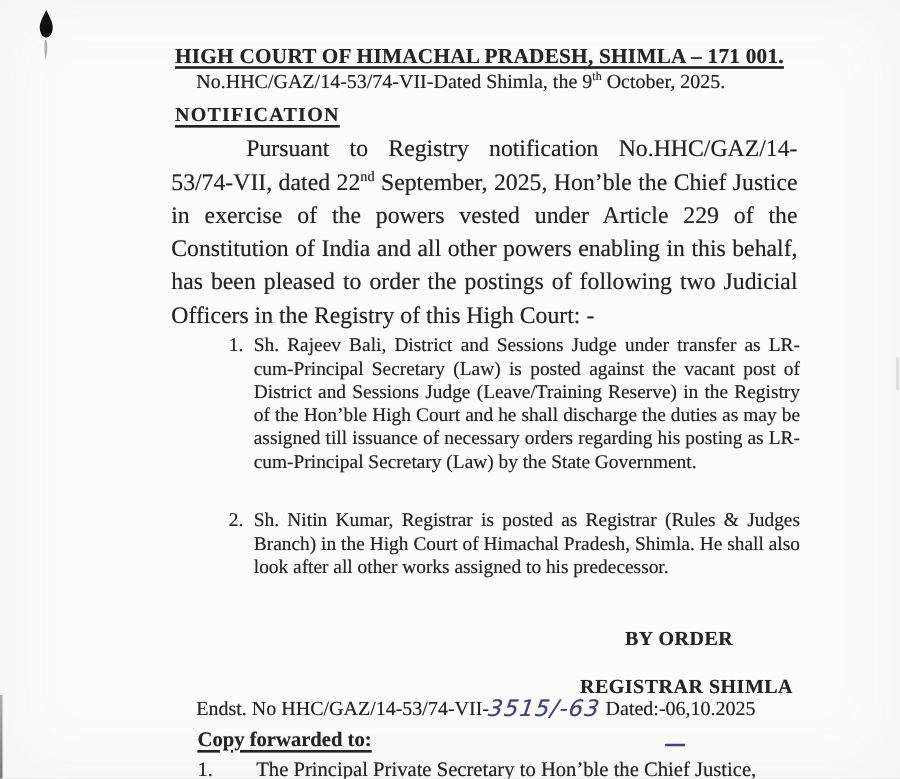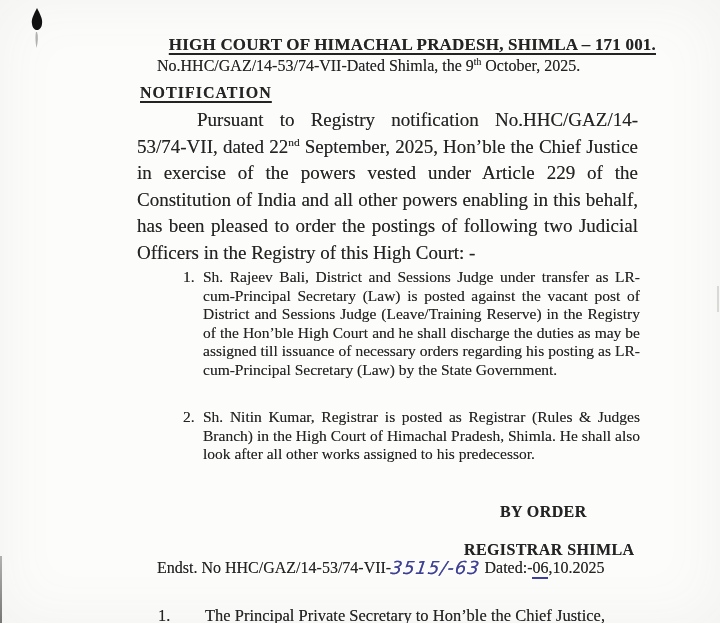--- a/index.html
+++ b/index.html
@@ -9,22 +9,22 @@
     background:#fcfcfb;
     overflow:hidden;
     font-family:"Liberation Serif", serif;
     color:#242424;
     text-shadow:0 0 0.6px rgba(45,45,45,.55);
     box-shadow:inset 0 0 60px rgba(120,115,105,.07);
   }
   .abs{position:absolute;}
   
   .title{
-    top:35px;left:156px;width:500px;
-    text-align:right;font-weight:bold;font-size:17px;letter-spacing:.2px;
+    top:35px;left:140px;width:500px;
+    text-align:left;font-weight:bold;font-size:17px;letter-spacing:.2px;
     text-decoration:underline;text-decoration-thickness:1.6px;text-underline-offset:3px;
     white-space:nowrap;
   }
   .refline{
     top:57px;left:157px;width:478px;
     font-size:16px;display:flex;justify-content:flex-start;white-space:nowrap;
   }
   .doc-type{
     top:84px;left:140px;width:470px;text-align:left;
     font-weight:bold;font-size:16px;letter-spacing:1px;
@@ -45,21 +45,21 @@
   .by-order{top:503px;left:500px;font-weight:bold;font-size:16px;letter-spacing:.4px;white-space:nowrap;}
   .registrar{top:541px;left:464px;font-weight:bold;font-size:16px;letter-spacing:.4px;white-space:nowrap;}
   
   .endst{top:556px;left:157px;font-size:16px;white-space:nowrap;}
   .hand{
     font-family:"DejaVu Sans", sans-serif;
     font-style:italic;font-size:18px;letter-spacing:1px;
     display:inline-block;transform:skewX(-8deg) translateY(1px);
     font-weight:500;
   }
-  .day-underlined{border-bottom:2px solid; padding-bottom:1px;}
+  .day-underlined{border-bottom:2px solid; padding-bottom:19px;}
   
   .copy-heading{
     top:582px;left:158px;font-weight:bold;font-size:16.5px;
     text-decoration:underline;text-decoration-thickness:1.6px;text-underline-offset:3px;
     white-space:nowrap;
   }
   .copy-item{top:606px;left:158px;width:540px;display:flex;font-size:16.5px;white-space:nowrap;}
   .copy-item .num{width:47px;flex:0 0 47px;}
   
   .ink-blot{top:6px;left:27px;width:20px;height:44px;}
@@ -99,20 +99,21 @@
     <span class="txt">Sh. Nitin Kumar, Registrar is posted as Registrar (Rules &amp; Judges Branch) in the High Court of Himachal Pradesh, Shimla. He shall also look after all other works assigned to his predecessor.</span>
   </div>
 
   <div class="abs by-order">BY ORDER</div>
   <div class="abs registrar">REGISTRAR SHIMLA</div>
 
   <div class="abs endst">
     <span>Endst. No HHC/GAZ/14-53/74-VII-</span><span class="hand" style="color: rgb(61, 63, 157);">3515/-63</span><span> Dated:-</span><span class="day-underlined" style="border-bottom-color: rgb(61, 63, 157);">06</span><span>,10.2025</span>
   </div>
 
+  <div class="abs copy-heading">Copy forwarded to:</div>
 
   <div class="abs copy-item">
     <span class="num">1.</span>
     <span>The Principal Private Secretary to Hon’ble the Chief Justice,</span>
   </div>
 
   <div class="abs edge-left"></div>
   <div class="abs edge-right"></div>
 
 </div>

